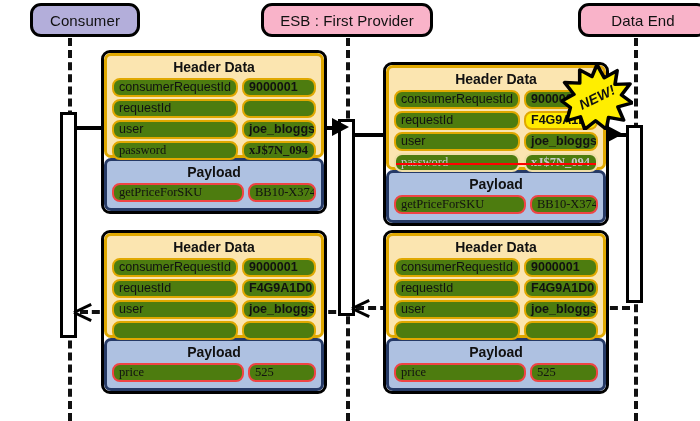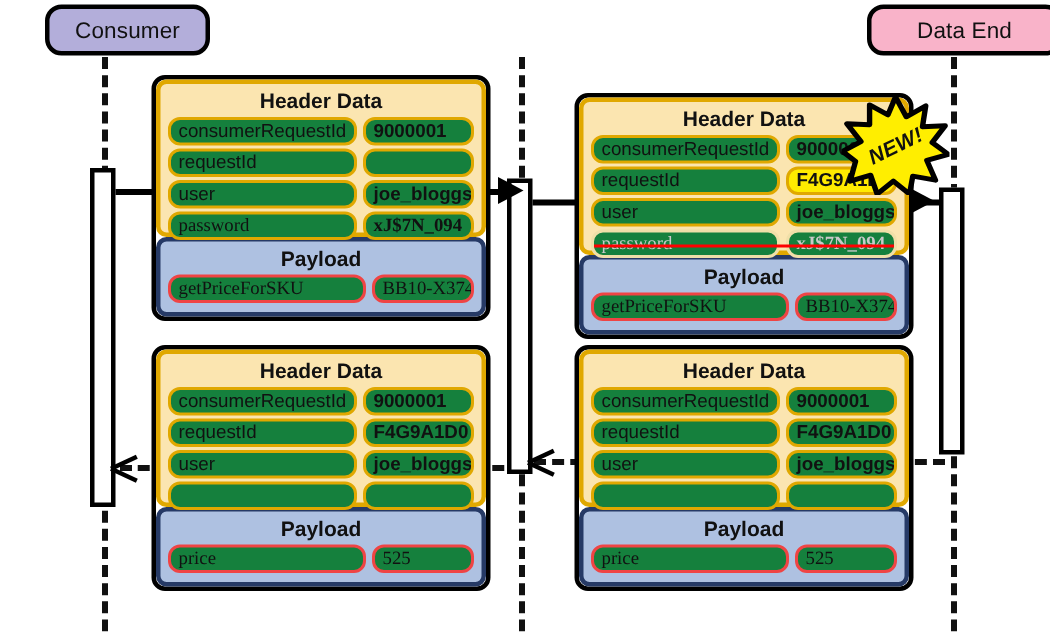--- a/index.html
+++ b/index.html
@@ -126,21 +126,21 @@
 
   .row {
     display: flex;
     gap: 4px;
     margin-bottom: 2px;
   }
   .row:last-child { margin-bottom: 0; font-family: Liberation Serif, serif; }
 
   .cell {
     box-sizing: border-box;
-    background: #15803d;
+    background: #4d7c0f;
     border-radius: 8px;
     font-size: 12.5px;
     line-height: 1;
     padding: 3px 5px 4px;
     height: 19px;
     display: flex;
     align-items: center;
     color: #111111;
     overflow: hidden;
     white-space: nowrap;
@@ -205,20 +205,23 @@
 <div id="canvas">
 
   <div class="lifeline" style="left:68px; top:38px; height:383px;"></div>
   <div class="lifeline" style="left:346px; top:38px; height:383px;"></div>
   <div class="lifeline" style="left:634px; top:38px; height:383px;"></div>
 
   <div class="actor consumer" style="left:30px; top:3px; width:110px; height:34px;">
     <span>Consumer</span>
   </div>
 
+  <div class="actor esb" style="left:261px; top:3px; width:172px; height:34px;">
+    <span>ESB : First Provider</span>
+  </div>
 
   <div class="actor backend" style="left:578px; top:3px; width:130px; height:34px;">
     <span>Data End</span>
   </div>
 
   <div class="msg-line" style="left:76px; top:126px; width:276px;"></div>
   <div class="arrowhead solid-right" style="left:332px; top:118px;"></div>
 
   <div class="msg-line" style="left:354px; top:133px; width:272px;"></div>
   <div class="arrowhead solid-right" style="left:606px; top:125px;"></div>

